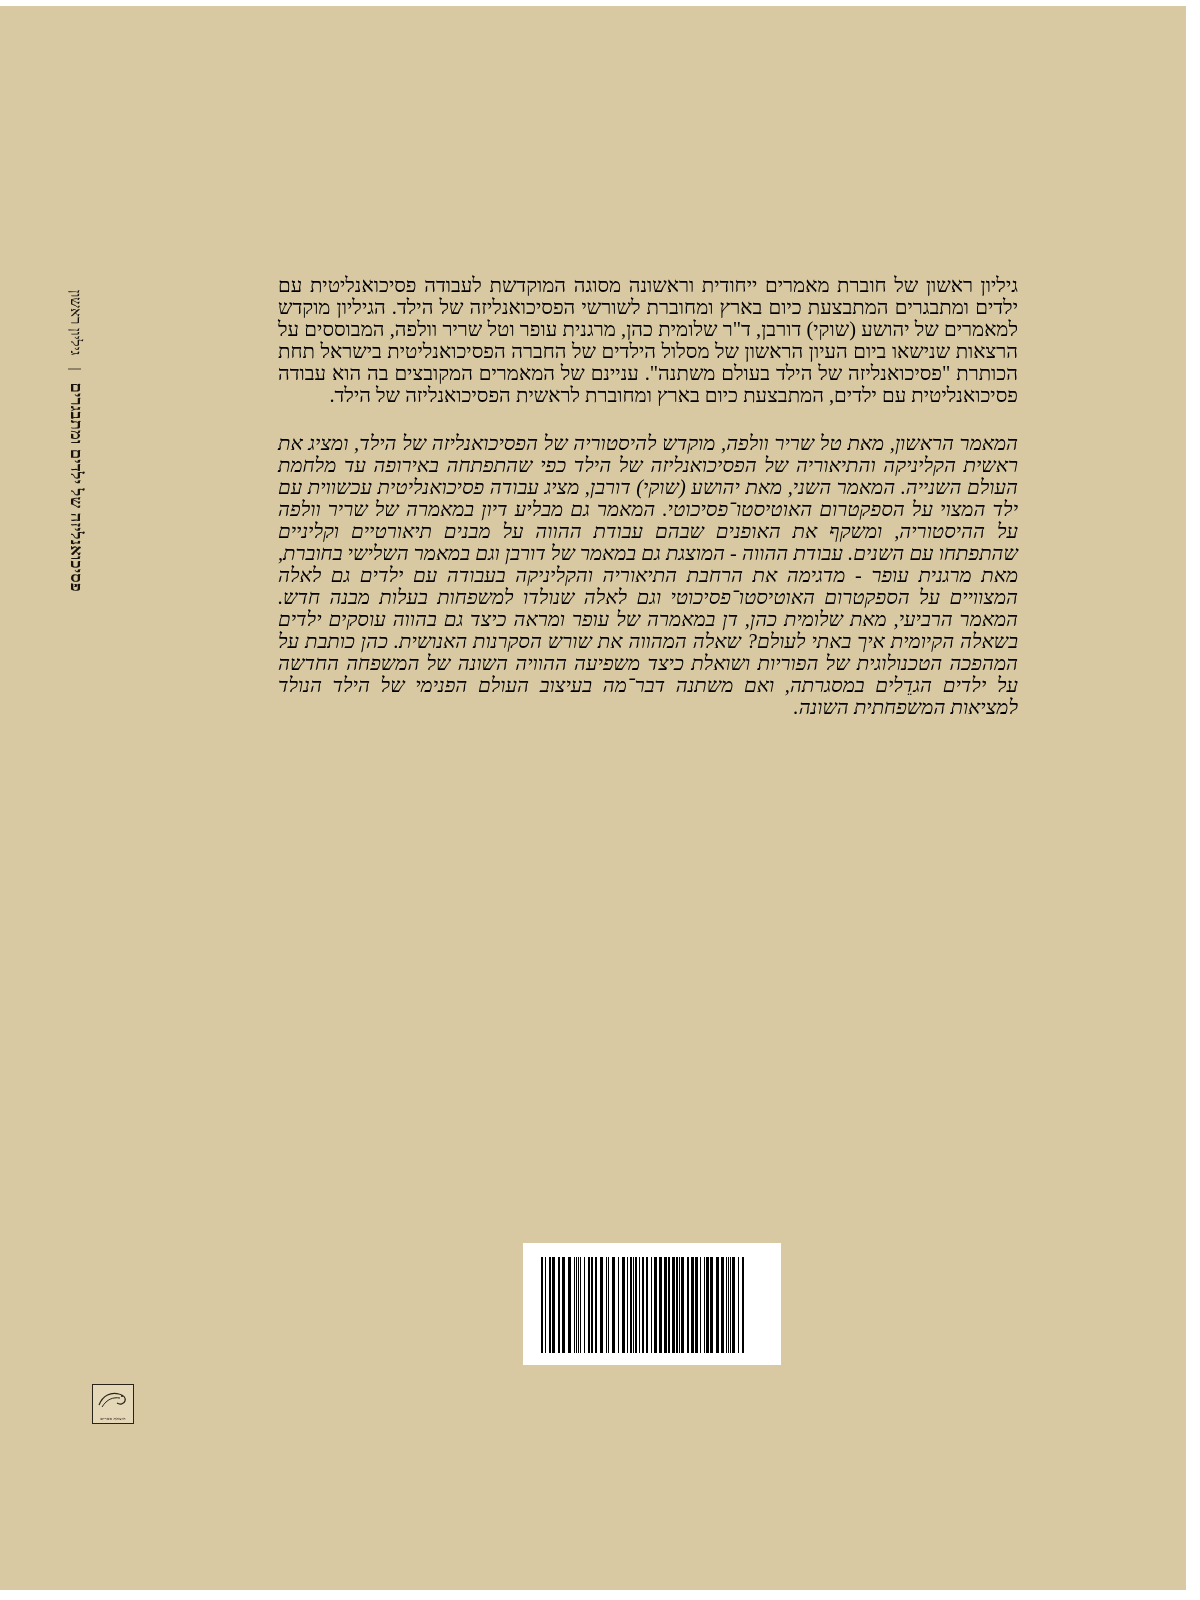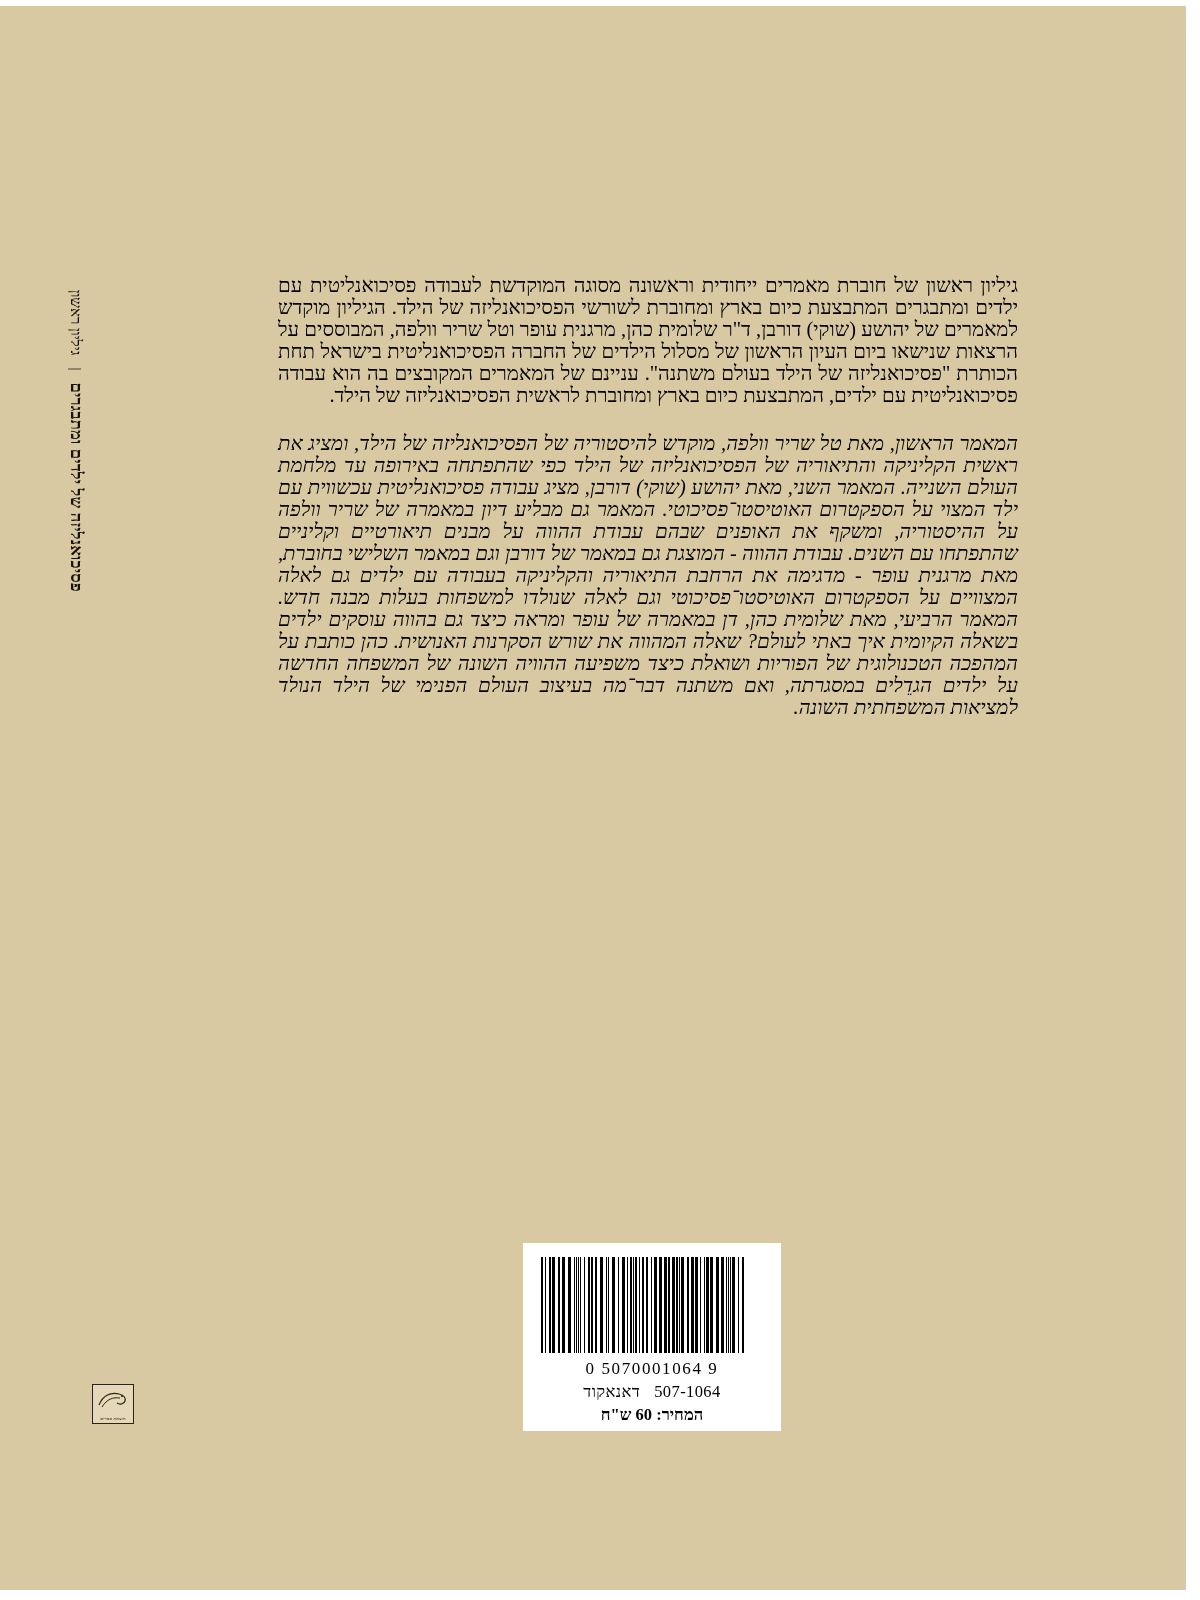--- a/index.html
+++ b/index.html
@@ -231,27 +231,20 @@
         <i style="width: 3px; margin-right: 3px;"></i>
         <i style="width: 3px; margin-right: 2px;"></i>
         <i style="width: 3px; margin-right: 2px;"></i>
         <i style="width: 1px; margin-right: 1px;"></i>
         <i style="width: 1px; margin-right: 1px;"></i>
         <i style="width: 1px; margin-right: 1px;"></i>
         <i style="width: 3px; margin-right: 3px;"></i>
         <i style="width: 1px; margin-right: 3px;"></i>
         <i style="width: 2px;"></i>
       </div>
-    <div class="barcode-text">
-      <div class="barcode-digits">0 5070001064 9</div>
-      <div class="barcode-code">
-        <span class="num">507-1064</span><span>דאנאקוד</span>
-      </div>
-      <div class="barcode-price">המחיר: 60 ש"ח</div>
-    </div>
   </div>
 
   <div class="logo">
     <svg width="40" height="30" viewBox="0 0 40 30">
       <path d="M6 20 C10 10 18 7 26 9 C31 10 33 13 32 16 C31 19 27 20 24 18" fill="none" stroke="#2a2318" stroke-width="1.2"></path>
       <path d="M9 22 C14 14 20 12 27 13" fill="none" stroke="#2a2318" stroke-width="1"></path>
       <circle cx="29" cy="11" r="1.1" fill="#2a2318"></circle>
     </svg>
     <div class="logo-caption">הוצאת ספרים</div>
   </div>

